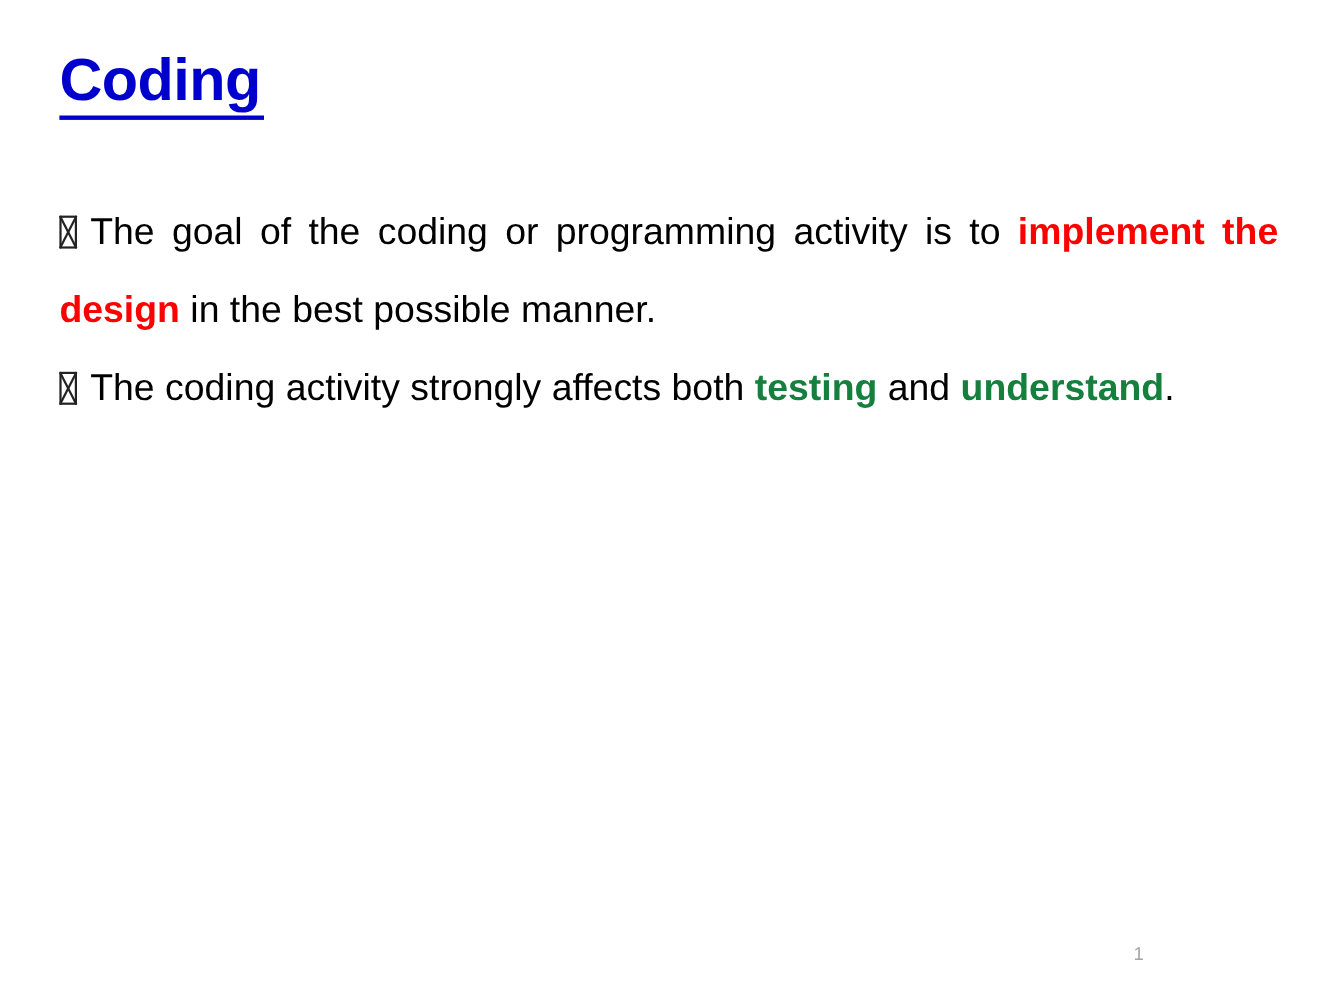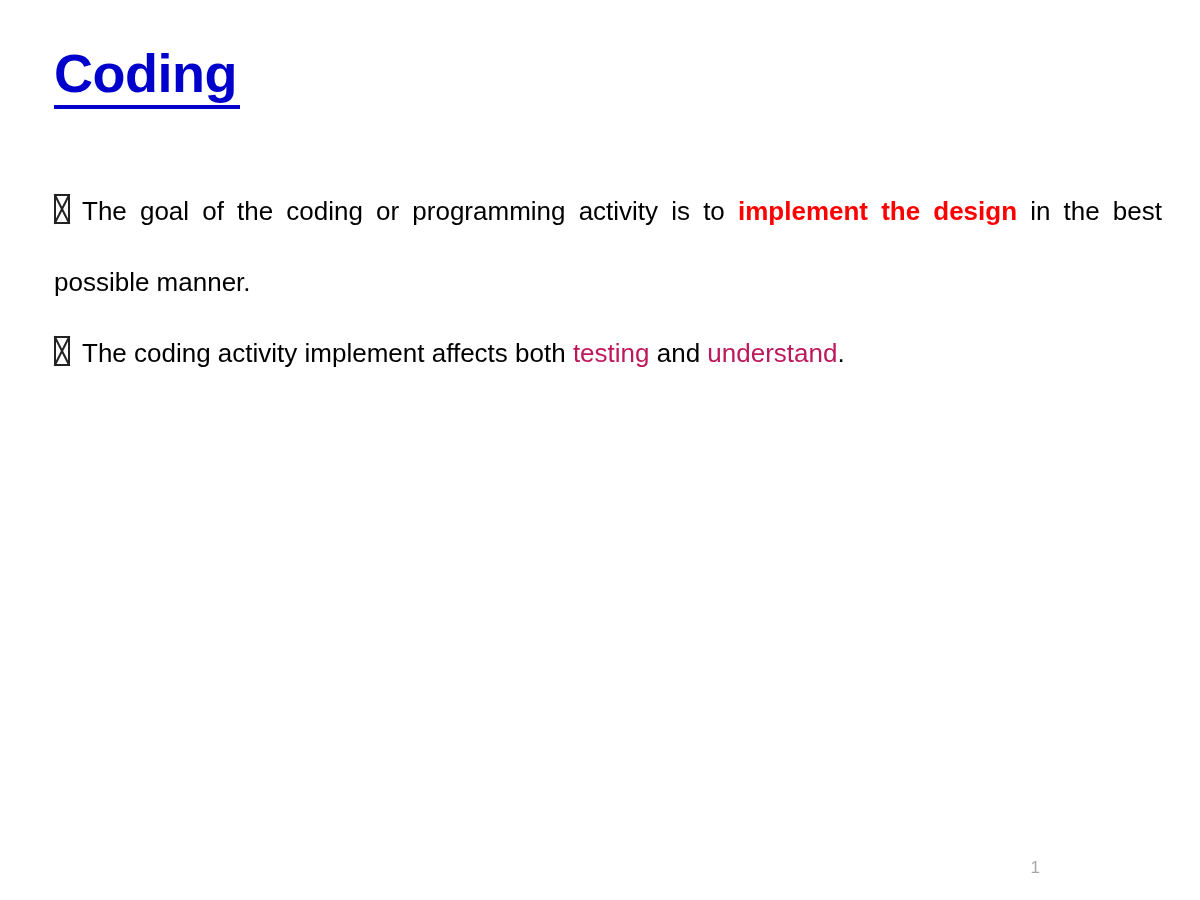--- a/index.html
+++ b/index.html
@@ -37,21 +37,21 @@
     padding-bottom: 3px;
     padding-right: 3px;
   }
   .body-block {
     position: absolute;
     left: 54px;
     top: 176px;
     width: 1108px;
   }
   .bullet-para {
-    font-size: 26px;
+    font-size: 34px;
     line-height: 71px;
     color: #000000;
     text-align: justify;
     text-justify: inter-word;
     margin: 0;
     word-spacing: 0px;
   }
   
   .bullet-para.justify-all {
     text-align-last: left;
@@ -81,22 +81,22 @@
     transform: translate(-50%, -50%) rotate(27deg);
   }
   .notdef-bullet::after {
     transform: translate(-50%, -50%) rotate(-27deg);
   }
   .em-red {
     color: #FF0000;
     font-weight: bold;
   }
   .em-bold {
-    color: #be185d;
-    font-weight: normal;
+    color: #15803d;
+    font-weight: bold;
     margin-top: 28px;
   }
   .page-number {
     position: absolute;
     right: 33px;
     bottom: 24px;
     font-size: 17px;
     color: #A6A6A6;
     line-height: 1;
   }
@@ -110,21 +110,21 @@
     <span class="title-underline">Coding</span>
   </div>
 
   <div class="body-block">
 
     <p class="bullet-para justify-all">
       <span class="notdef-bullet"></span><span>The goal of the coding or programming activity is to </span><span class="em-red">implement the design</span><span> in the best possible manner.</span>
     </p>
 
     <p class="bullet-para justify-all">
-      <span class="notdef-bullet"></span><span>The coding activity implement affects both </span><span class="em-bold">testing</span><span> and </span><span class="em-bold">understand</span><span>.</span>
+      <span class="notdef-bullet"></span><span>The coding activity strongly affects both </span><span class="em-bold">testing</span><span> and </span><span class="em-bold">understand</span><span>.</span>
     </p>
 
 
 
   </div>
 
   <div class="page-number">1</div>
 
 </div>
 

